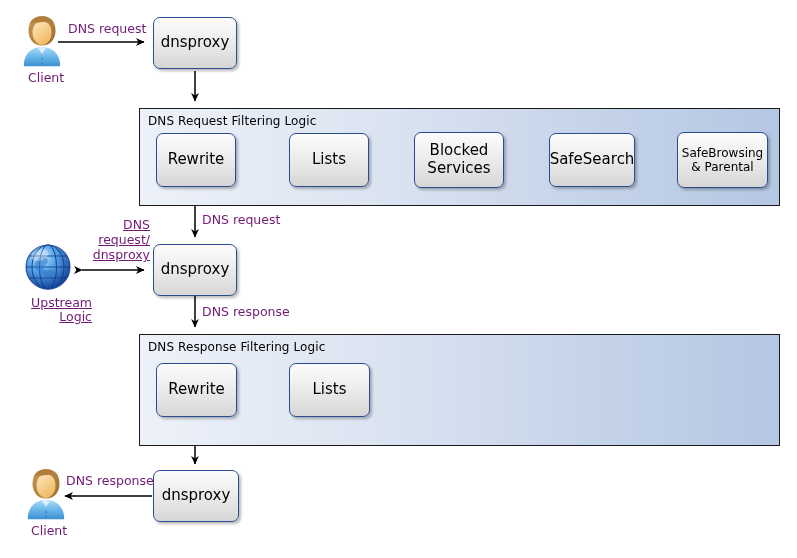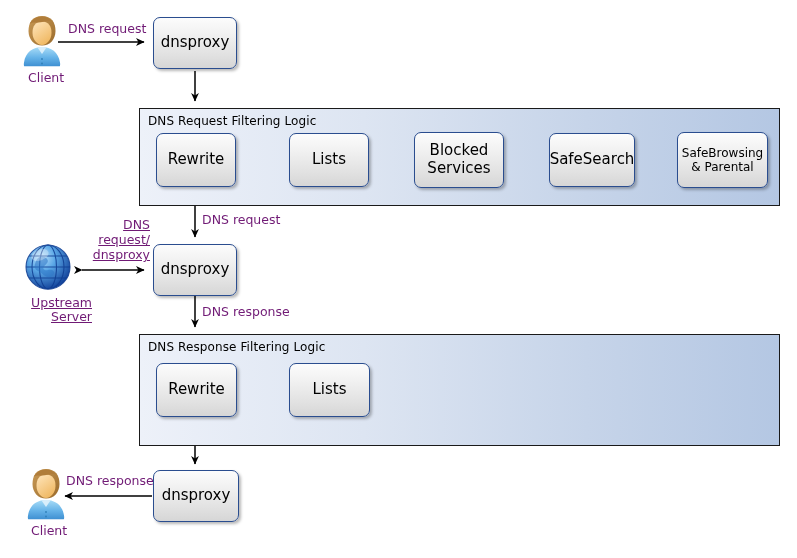--- a/index.html
+++ b/index.html
@@ -189,21 +189,21 @@
         <ellipse cx="26" cy="26" rx="16" ry="22"></ellipse>
         <line x1="4" y1="26" x2="48" y2="26"></line>
         <path d="M7.2 15 H44.8"></path>
         <path d="M7.2 37 H44.8"></path>
       </g>
       <path d="M16 17 C19 14 23 15.5 25 18 C27.5 21 24 23 22 25.5 C20 28 23 30 26 29 C30 27.8 33 30 32 33 C31 36 27 37 24 35.5 C21 34 19 31 16 30 C13.5 29 12 26 13 23 C13.8 20.6 14.5 18.4 16 17 Z" fill="#2c74c4" opacity="0.55"></path>
       <ellipse cx="18" cy="14" rx="9" ry="5.5" fill="#ffffff" opacity="0.3" transform="rotate(-22 18 14)"></ellipse>
     </svg>
   </div>
   <div class="lbl center" style="left:6px; top:296px; width:86px;">Upstream</div>
-  <div class="lbl center" style="left:6px; top:310px; width:86px;">Server</div>
+  <div class="lbl center" style="left:6px; top:310px; width:86px;">Logic</div>
 
   <div class="lbl center" style="left:76px; top:218px; width:74px;">DNS</div>
   <div class="lbl center" style="left:76px; top:233px; width:74px;">request/</div>
   <div class="lbl center" style="left:76px; top:248px; width:74px;">dnsproxy</div>
 
   <div class="node" style="left:153px; top:244px; width:84px; height:52px;">
     <span>dnsproxy</span>
   </div>
 
   <div class="lbl" style="left:202px; top:305px;">DNS response</div>

